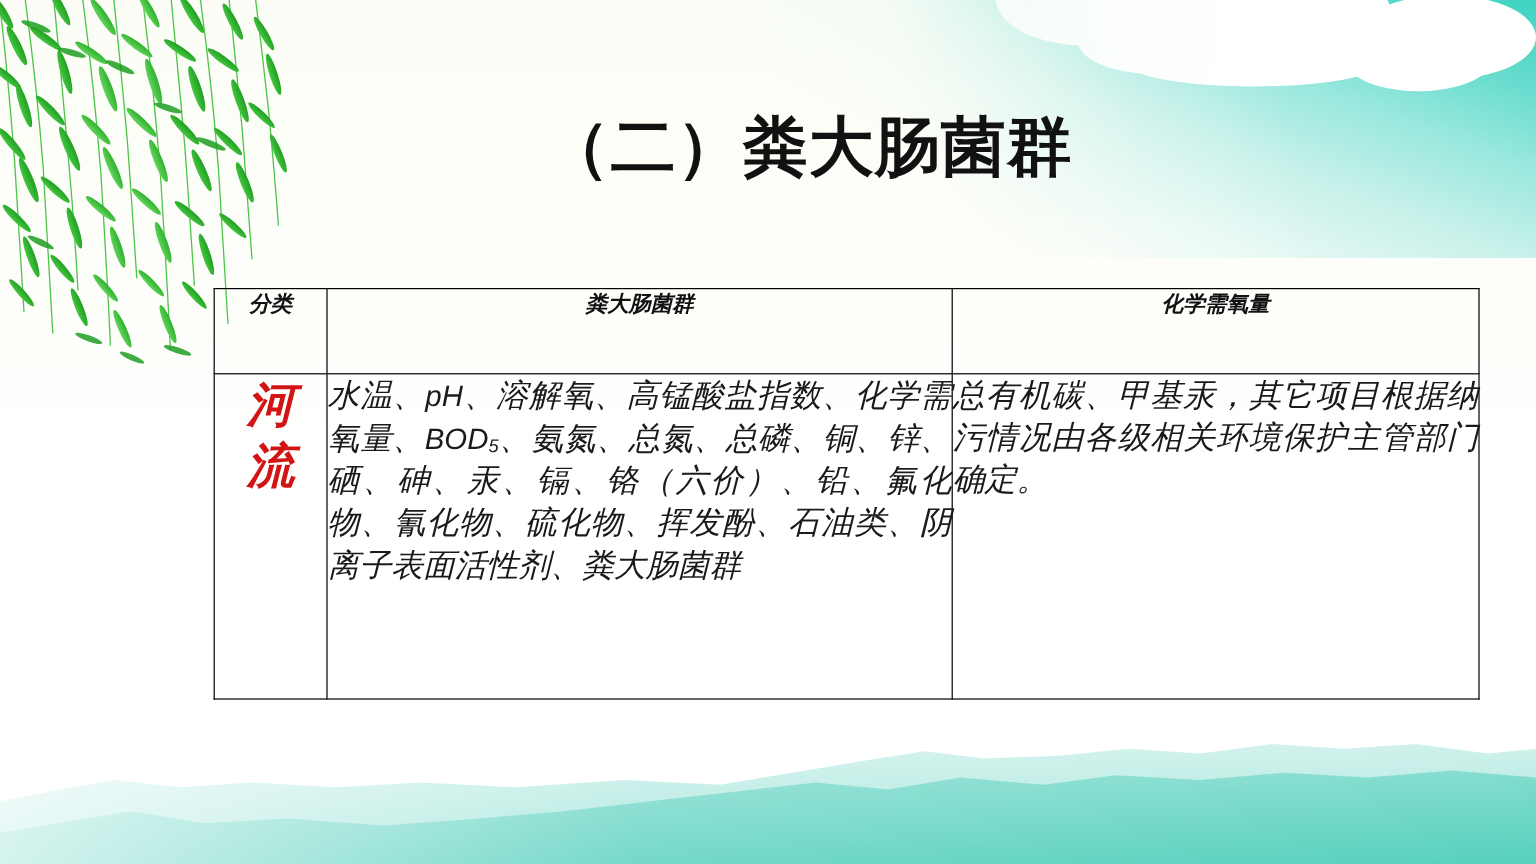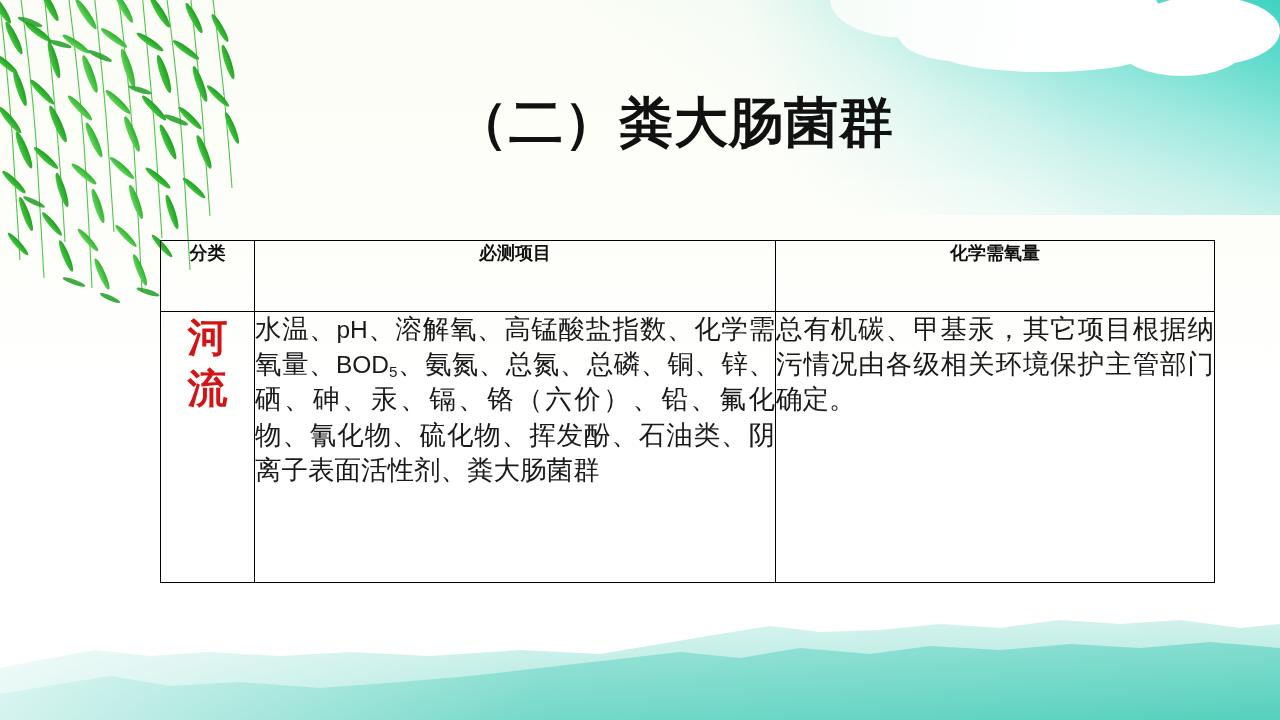--- a/index.html
+++ b/index.html
@@ -94,23 +94,24 @@
     color: #111111;
     letter-spacing: 1px;
     padding-left: 68px;
     box-sizing: border-box;
     white-space: nowrap;
   }
 
   
   .tbl-wrap {
     position: absolute;
-    left: 160px;
+    left: 178px;
     top: 240px;
     width: 1054px;
+    font-style: italic;
   }
   table.items {
     border-collapse: collapse;
     width: 1054px;
     table-layout: fixed;
     background: transparent;
   }
   table.items td, table.items th {
     border: 1.6px solid #000000;
     vertical-align: top;
@@ -316,21 +317,21 @@
   <div class="tbl-wrap">
     <table class="items">
       <colgroup>
         <col class="col-cat">
         <col class="col-must">
         <col class="col-opt">
       </colgroup>
       <thead>
         <tr>
           <th>分类</th>
-          <th>必测项目</th>
+          <th>粪大肠菌群</th>
           <th>化学需氧量</th>
         </tr>
       </thead>
       <tbody>
         <tr>
           <td class="cat-cell">
             <span class="cat-label" style="color: rgb(211, 20, 20);">河流</span>
           </td>
           <td class="body-cell must">
             <span>水温、</span><span class="latin">pH</span><span>、溶解氧、高锰酸盐指数、化学需氧量、</span><span class="latin"><span>BOD</span><sub>5</sub></span><span>、氨氮、总氮、总磷、铜、锌、硒、砷、汞、镉、铬（六价）、铅、氟化物、氰化物、硫化物、挥发酚、石油类、阴离子表面活性剂、粪大肠菌群</span>

